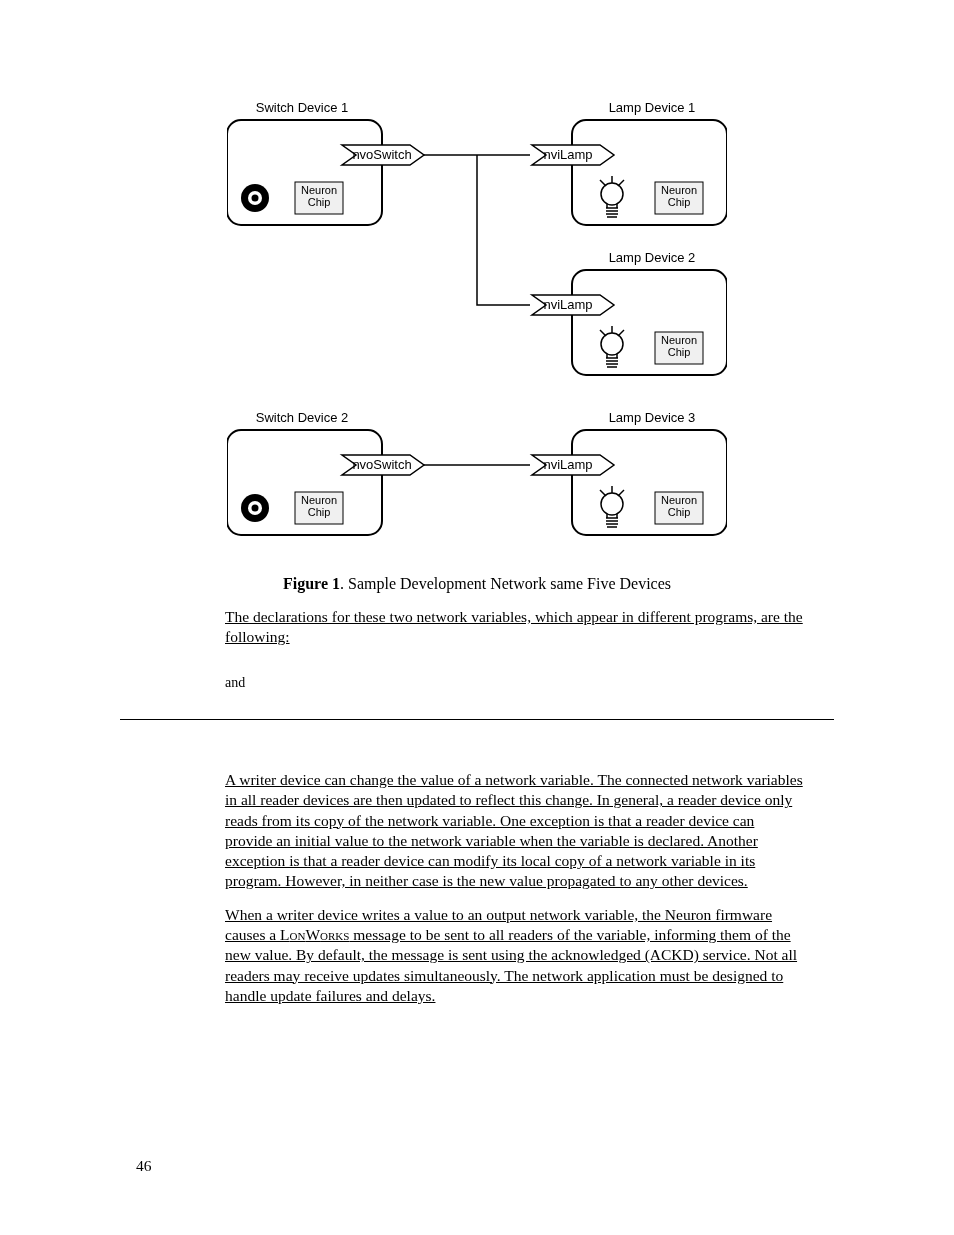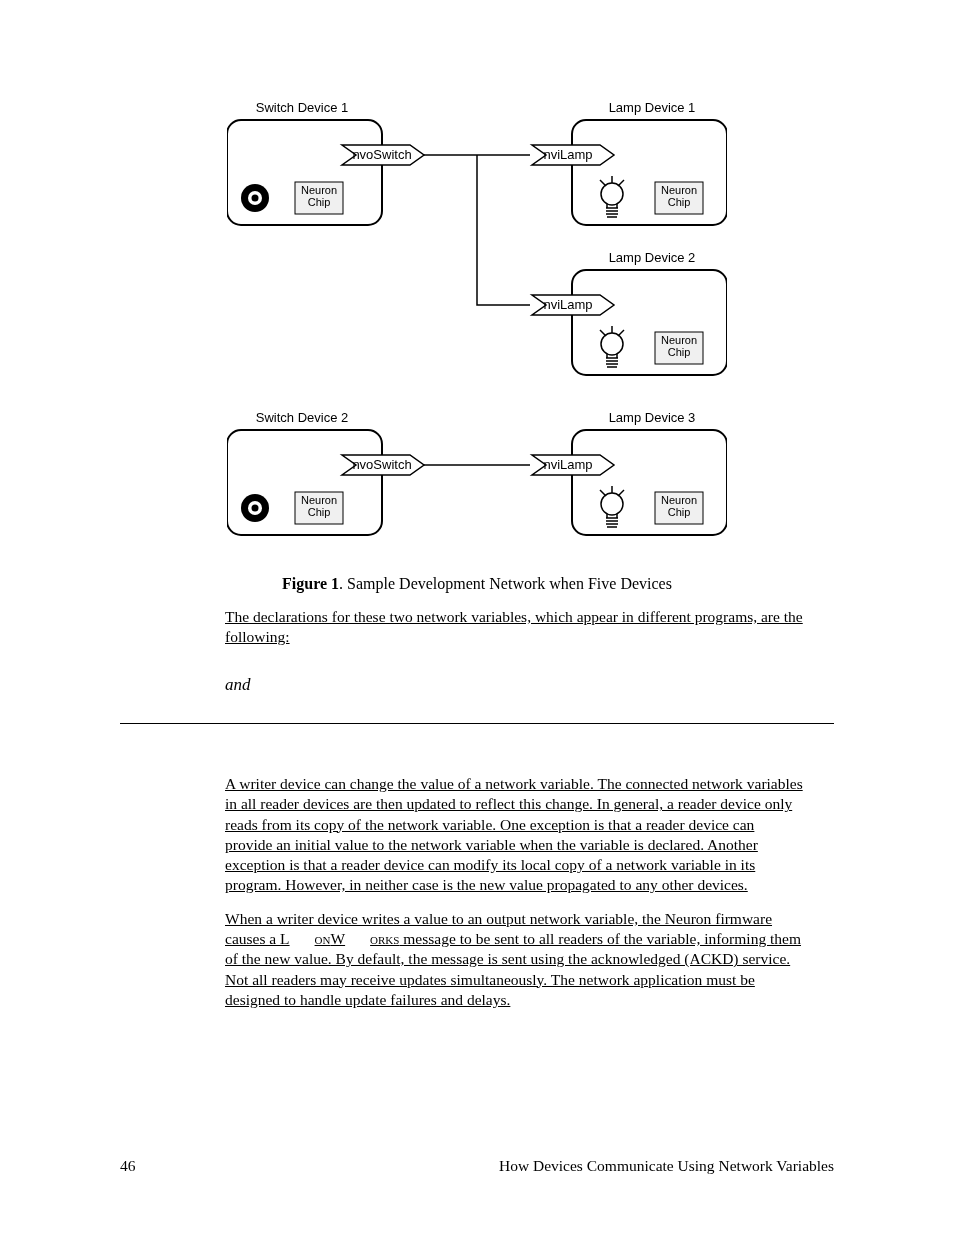--- a/index.html
+++ b/index.html
@@ -37,38 +37,37 @@
   .caption .bold { font-weight: bold; }
   .body-block {
     margin-left: 105px;
     width: 580px;
     font-size: 15.5px;
     line-height: 1.3;
   }
   .body-block p { margin: 0 0 14px 0; text-decoration: underline; }
   .and-word {
     margin: 28px 0 28px 105px;
-    font-style: italic;
-    font-size: 17px;
+    font-size: 14px;
   }
   hr.rule {
     border: none;
     border-top: 1px solid #000;
     margin: 0 0 50px 0;
   }
   .footer {
     position: absolute;
     left: 120px;
     right: 120px;
     bottom: 60px;
     font-size: 15.5px;
   }
-  .footer .pn { float: left; }
+  .footer .pn { float: left; margin-left: 16px; }
   .footer .ch { float: right; }
-  .sc { font-variant: small-caps; margin-left: 25px; }
+  .sc { font-variant: small-caps; }
 </style>
 </head>
 <body>
 
 <div class="page">
 
   <div class="diagram-wrap">
     <svg viewBox="0 0 500 460" width="500" height="460">
       <defs>
 
@@ -145,36 +144,35 @@
       <text class="svg-small" x="452" y="404" text-anchor="middle">Neuron</text>
       <text class="svg-small" x="452" y="416" text-anchor="middle">Chip</text>
       <use href="#tag" x="345" y="365"></use>
       <text class="svg-label" x="341" y="369" text-anchor="middle">nviLamp</text>
 
       <line x1="197" y1="365" x2="303" y2="365" stroke="#000" stroke-width="1.5"></line>
     </svg>
   </div>
 
   <div class="caption">
-    <span class="bold">Figure 1</span><span>. Sample Development Network when Five Devices</span>
+    <span class="bold">Figure 1</span><span>. Sample Development Network same Five Devices</span>
   </div>
 
   <div class="body-block">
     <p>The declarations for these two network variables, which appear in different programs, are the following:</p>
   </div>
 
   <div class="and-word">and</div>
 
   <hr class="rule">
 
   <div class="body-block">
     <p>A writer device can change the value of a network variable.  The connected network variables in all reader devices are then updated to reflect this change.  In general, a reader device only reads from its copy of the network variable.  One exception is that a reader device can provide an initial value to the network variable when the variable is declared.  Another exception is that a reader device can modify its local copy of a network variable in its program.  However, in neither case is the new value propagated to any other devices.</p>
     <p>
       <span>When a writer device writes a value to an output network variable, the Neuron firmware causes a L</span><span class="sc">on</span><span>W</span><span class="sc">orks</span><span> message to be sent to all readers of the variable, informing them of the new value.  By default, the message is sent using the acknowledged (ACKD) service.  Not all readers may receive updates simultaneously.  The network application must be designed to handle update failures and delays.</span>
     </p>
   </div>
 
   <div class="footer">
     <span class="pn">46</span>
-    <span class="ch">How Devices Communicate Using Network Variables</span>
   </div>
 
 </div>
 
 </body></html>

